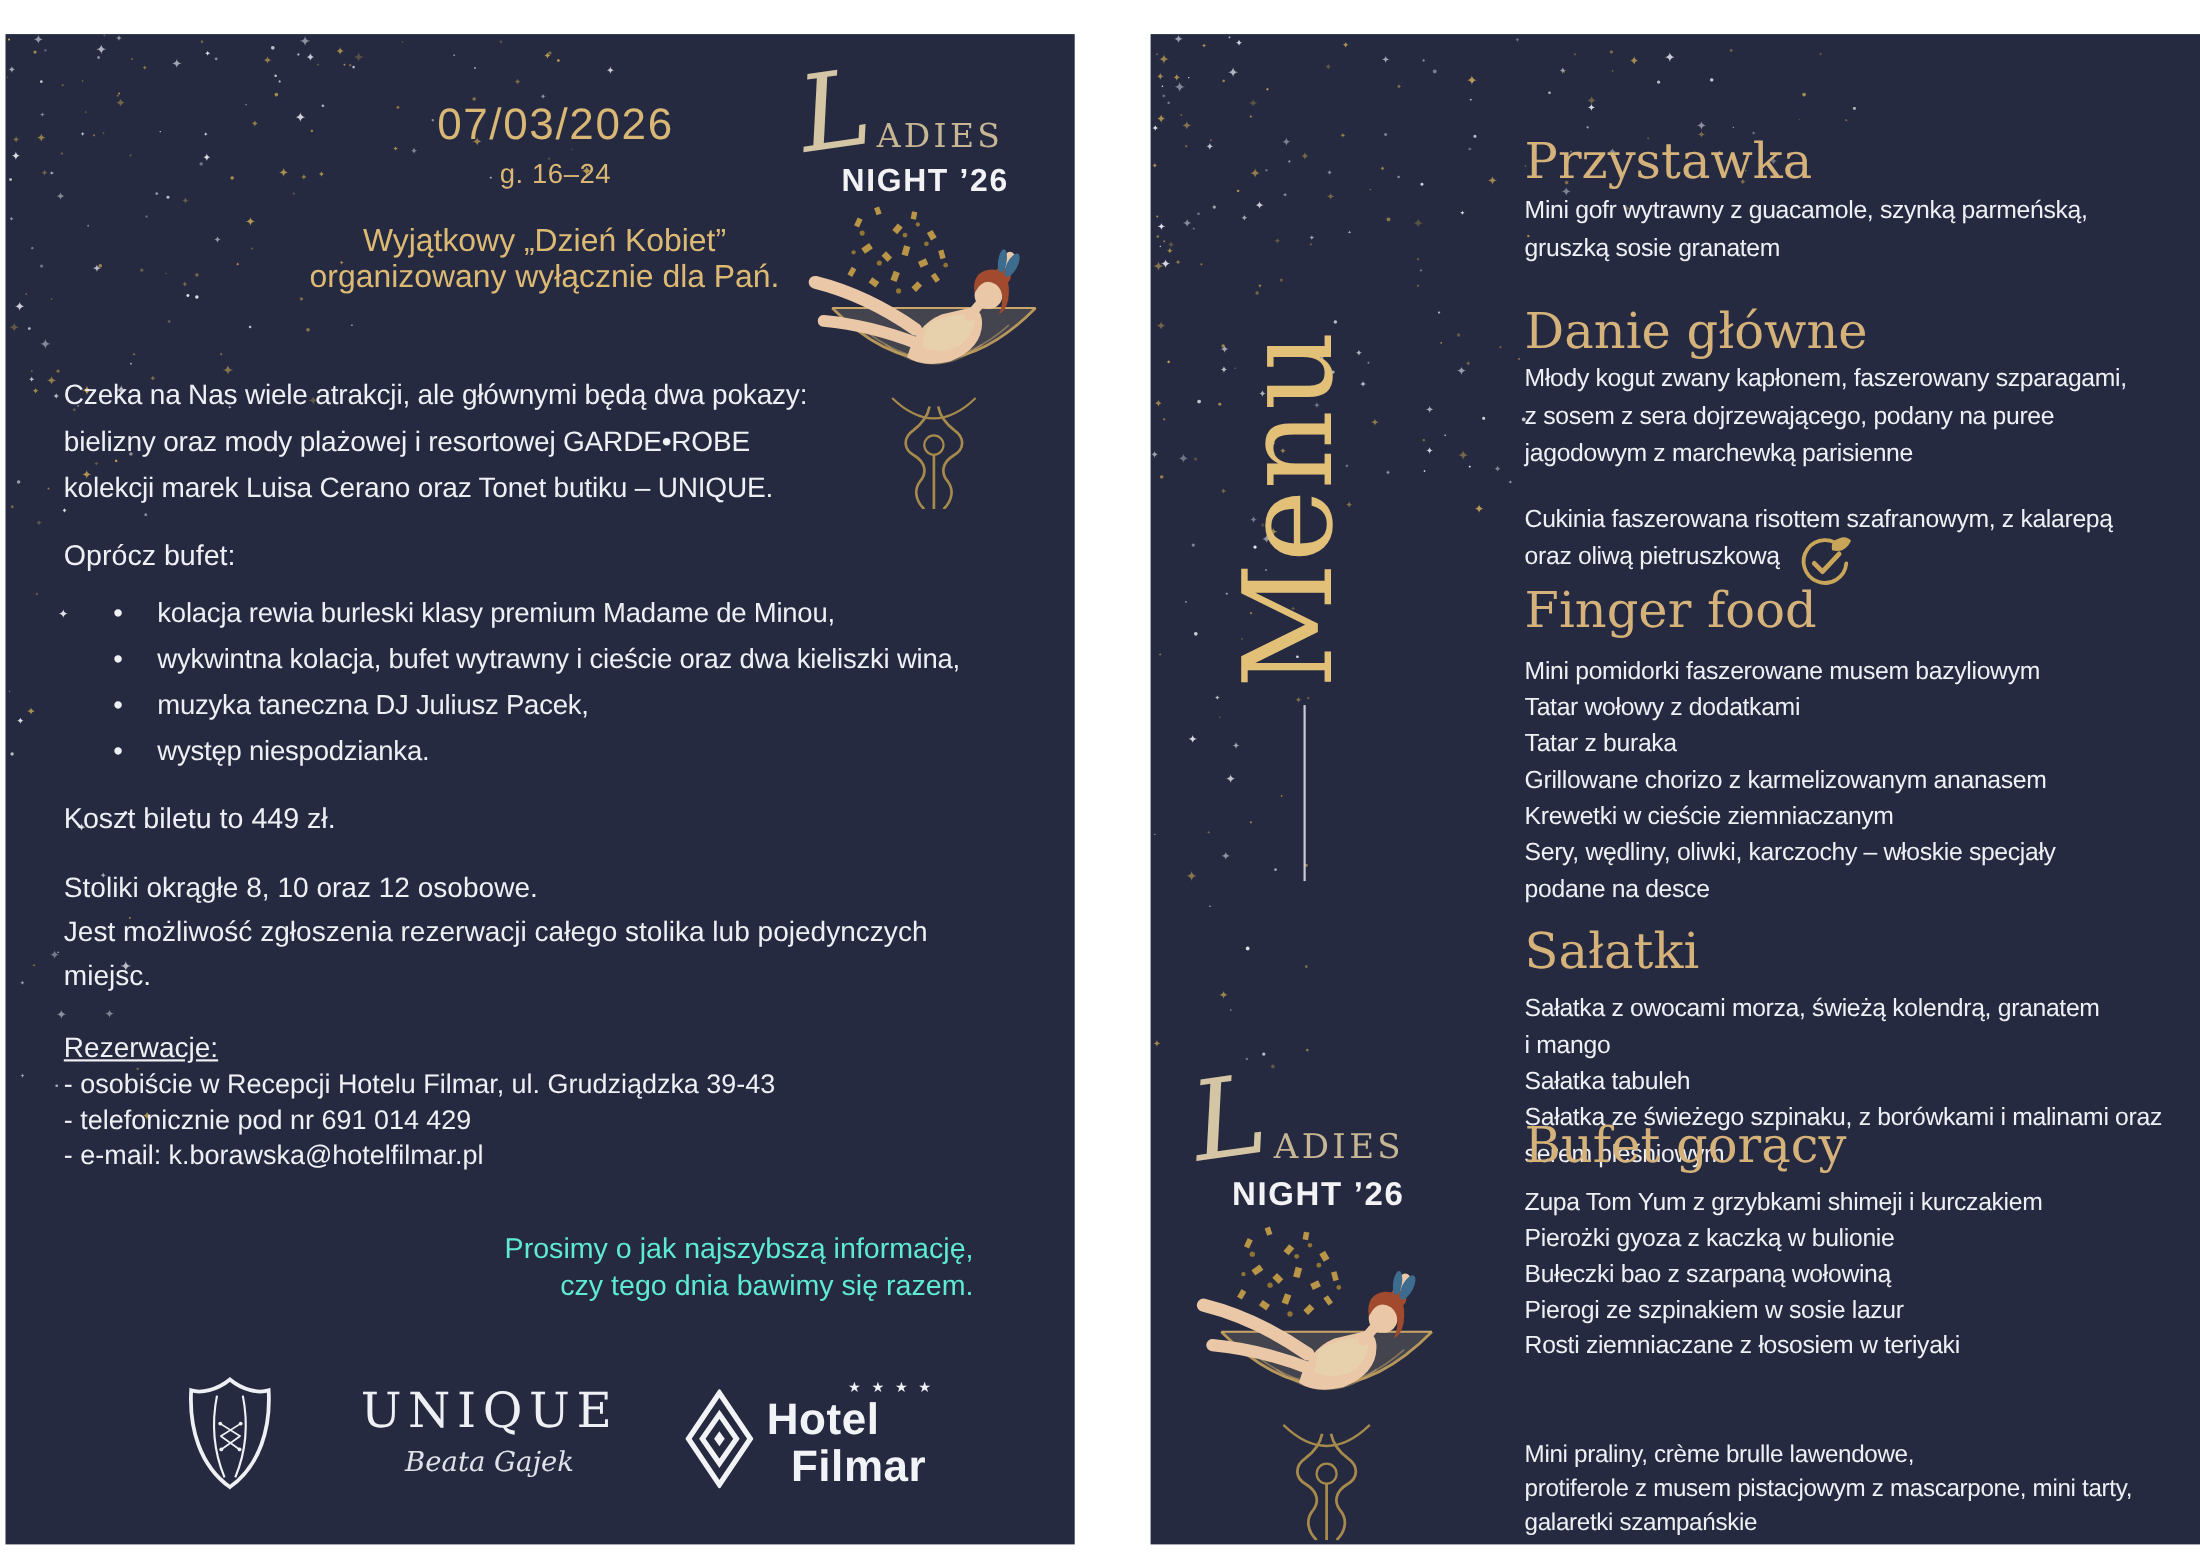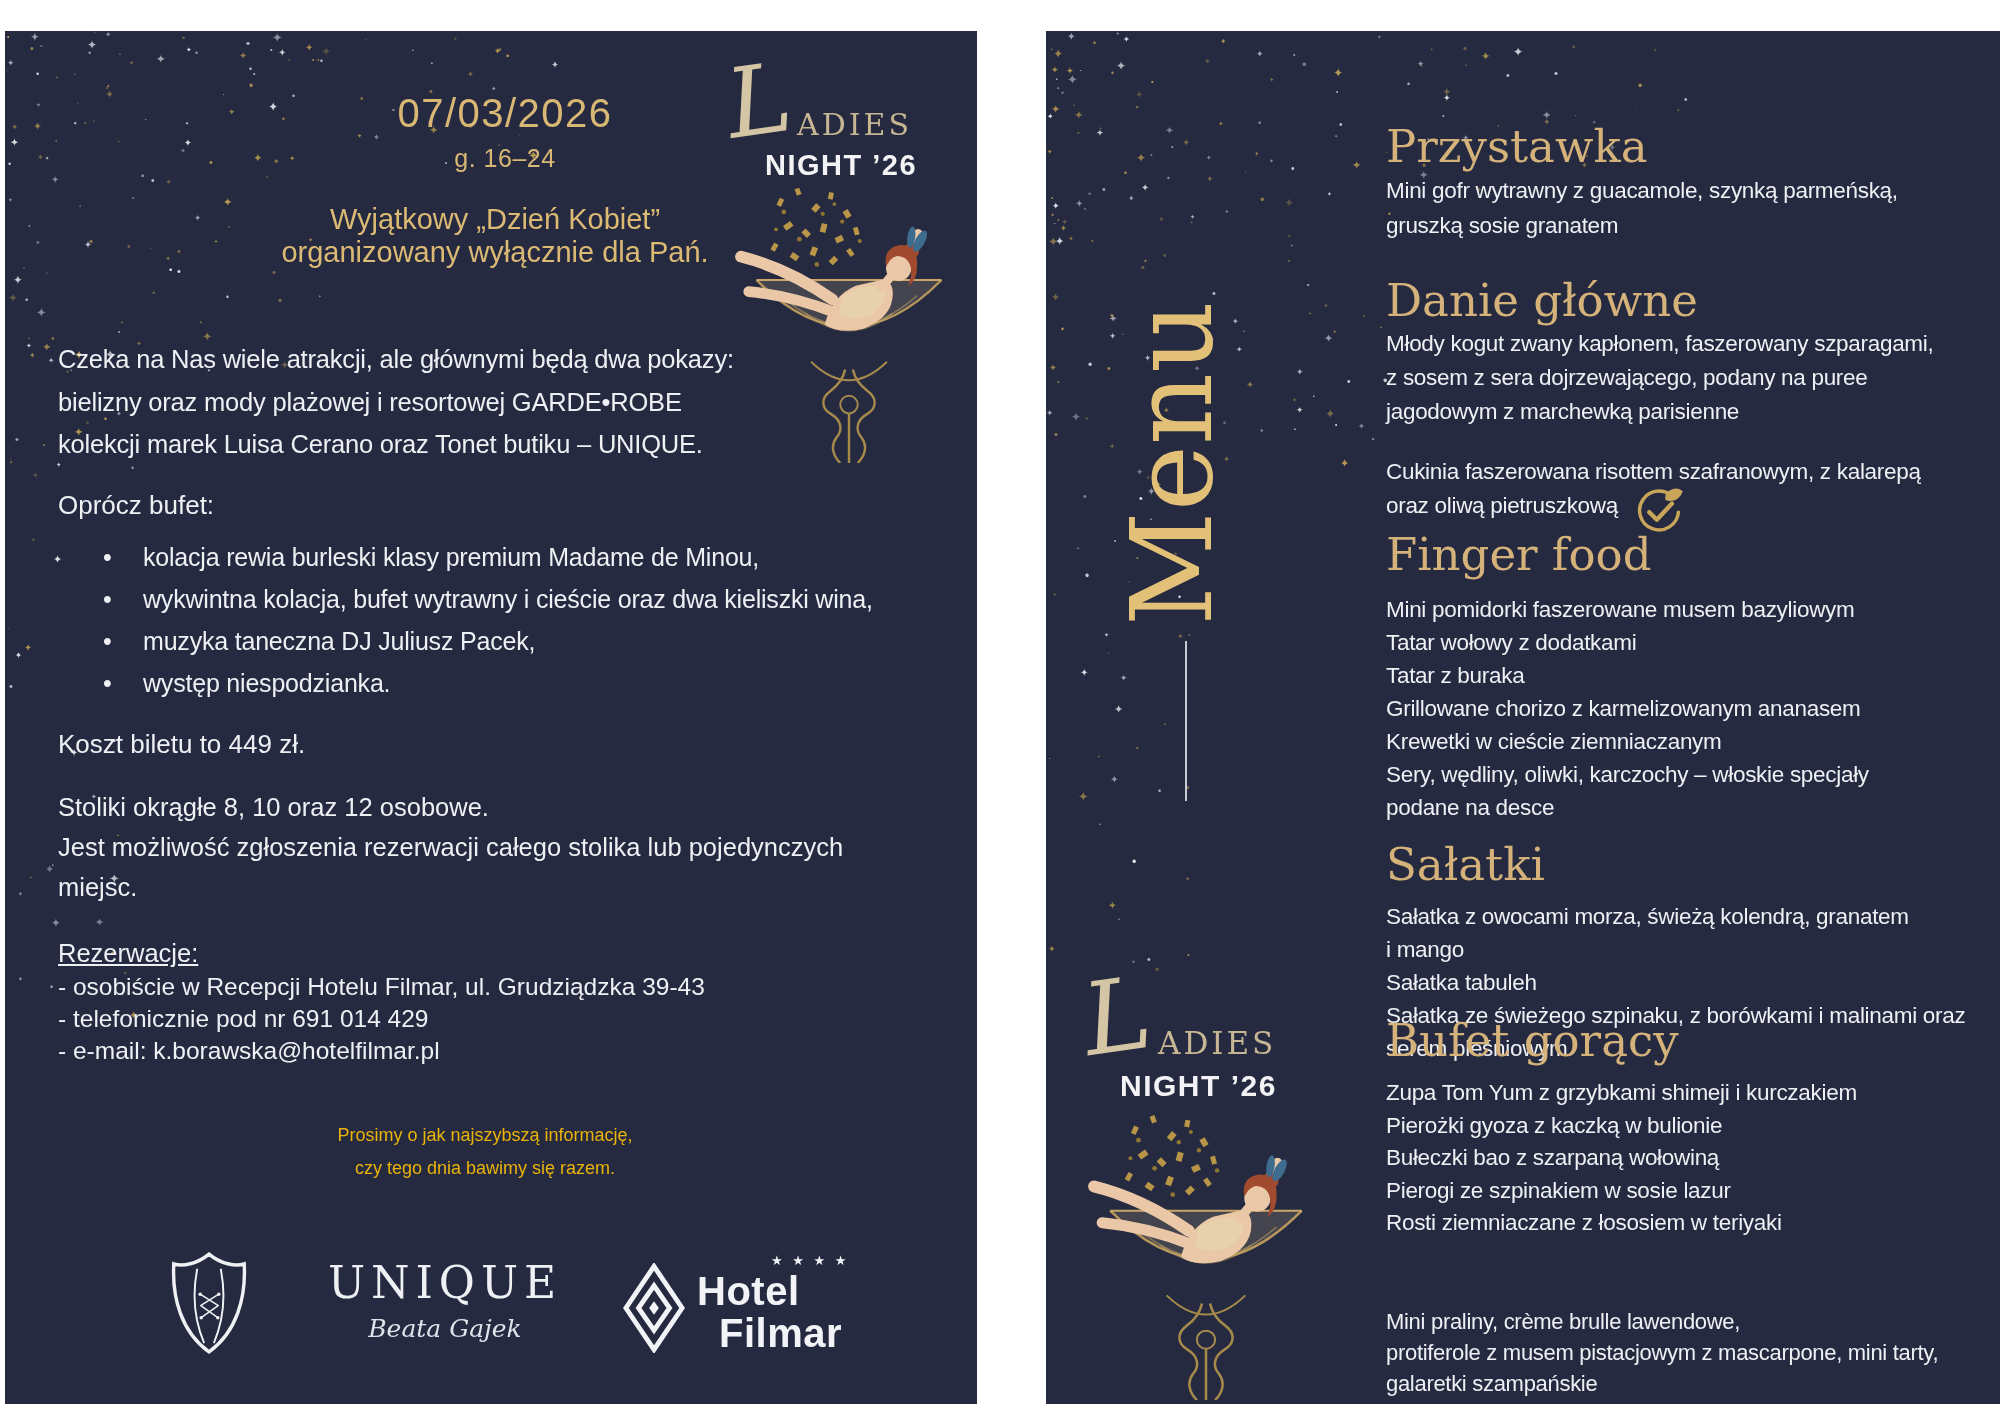--- a/index.html
+++ b/index.html
@@ -19,22 +19,22 @@
   .para{position:absolute;color:#eef0f4;}
   .intro{left:53px;top:307px;font-size:25.5px;line-height:42.5px;letter-spacing:-0.2px;}
   .extras-title{left:53px;top:459px;font-size:26px;}
   .bullets{position:absolute;left:98px;top:512px;}
   .bullet-row{display:flex;align-items:baseline;height:42px;color:#eef0f4;font-size:25px;letter-spacing:-0.2px;}
   .bullet-dot{width:40px;font-size:25px;color:#eef0f4;}
   .price{left:53px;top:698px;font-size:26px;}
   .tables{left:53px;top:756px;font-size:25.5px;line-height:40px;}
   .resv-title{left:53px;top:908px;font-size:25.5px;text-decoration:underline;}
   .resv{left:53px;top:940px;font-size:24.5px;line-height:32px;}
-  .closing{position:absolute;left:80px;top:1088px;width:800px;text-align:center;
-           color:#eab308;font-size:18px;line-height:33px;}
+  .closing{position:absolute;left:80px;top:1088px;width:800px;text-align:right;
+           color:#5eead4;font-size:26px;line-height:33px;}
   .partners{position:absolute;left:0;top:1216px;width:972px;height:140px;}
   .crest{position:absolute;left:160px;top:2px;width:88px;height:108px;}
   .unique-block{position:absolute;left:300px;top:10px;width:280px;text-align:center;color:#eef0f4;}
   .unique-name{font-family:"DejaVu Serif",serif;font-size:44px;letter-spacing:6px;}
   .unique-sub{font-family:"DejaVu Serif",serif;font-style:italic;font-size:25px;margin-top:6px;color:#dfe2e8;}
   .hotel-block{position:absolute;left:618px;top:6px;width:250px;height:120px;color:#f2f3f6;}
   .hotel-diamond{position:absolute;left:0;top:10px;width:62px;height:90px;}
   .hotel-stars{position:absolute;left:148px;top:0;font-size:13px;letter-spacing:3px;}
   .hotel-word1{position:absolute;left:74px;top:16px;font-size:40px;font-weight:bold;letter-spacing:0.5px;}
   .hotel-word2{position:absolute;left:96px;top:58px;font-size:40px;font-weight:bold;letter-spacing:0.5px;}

